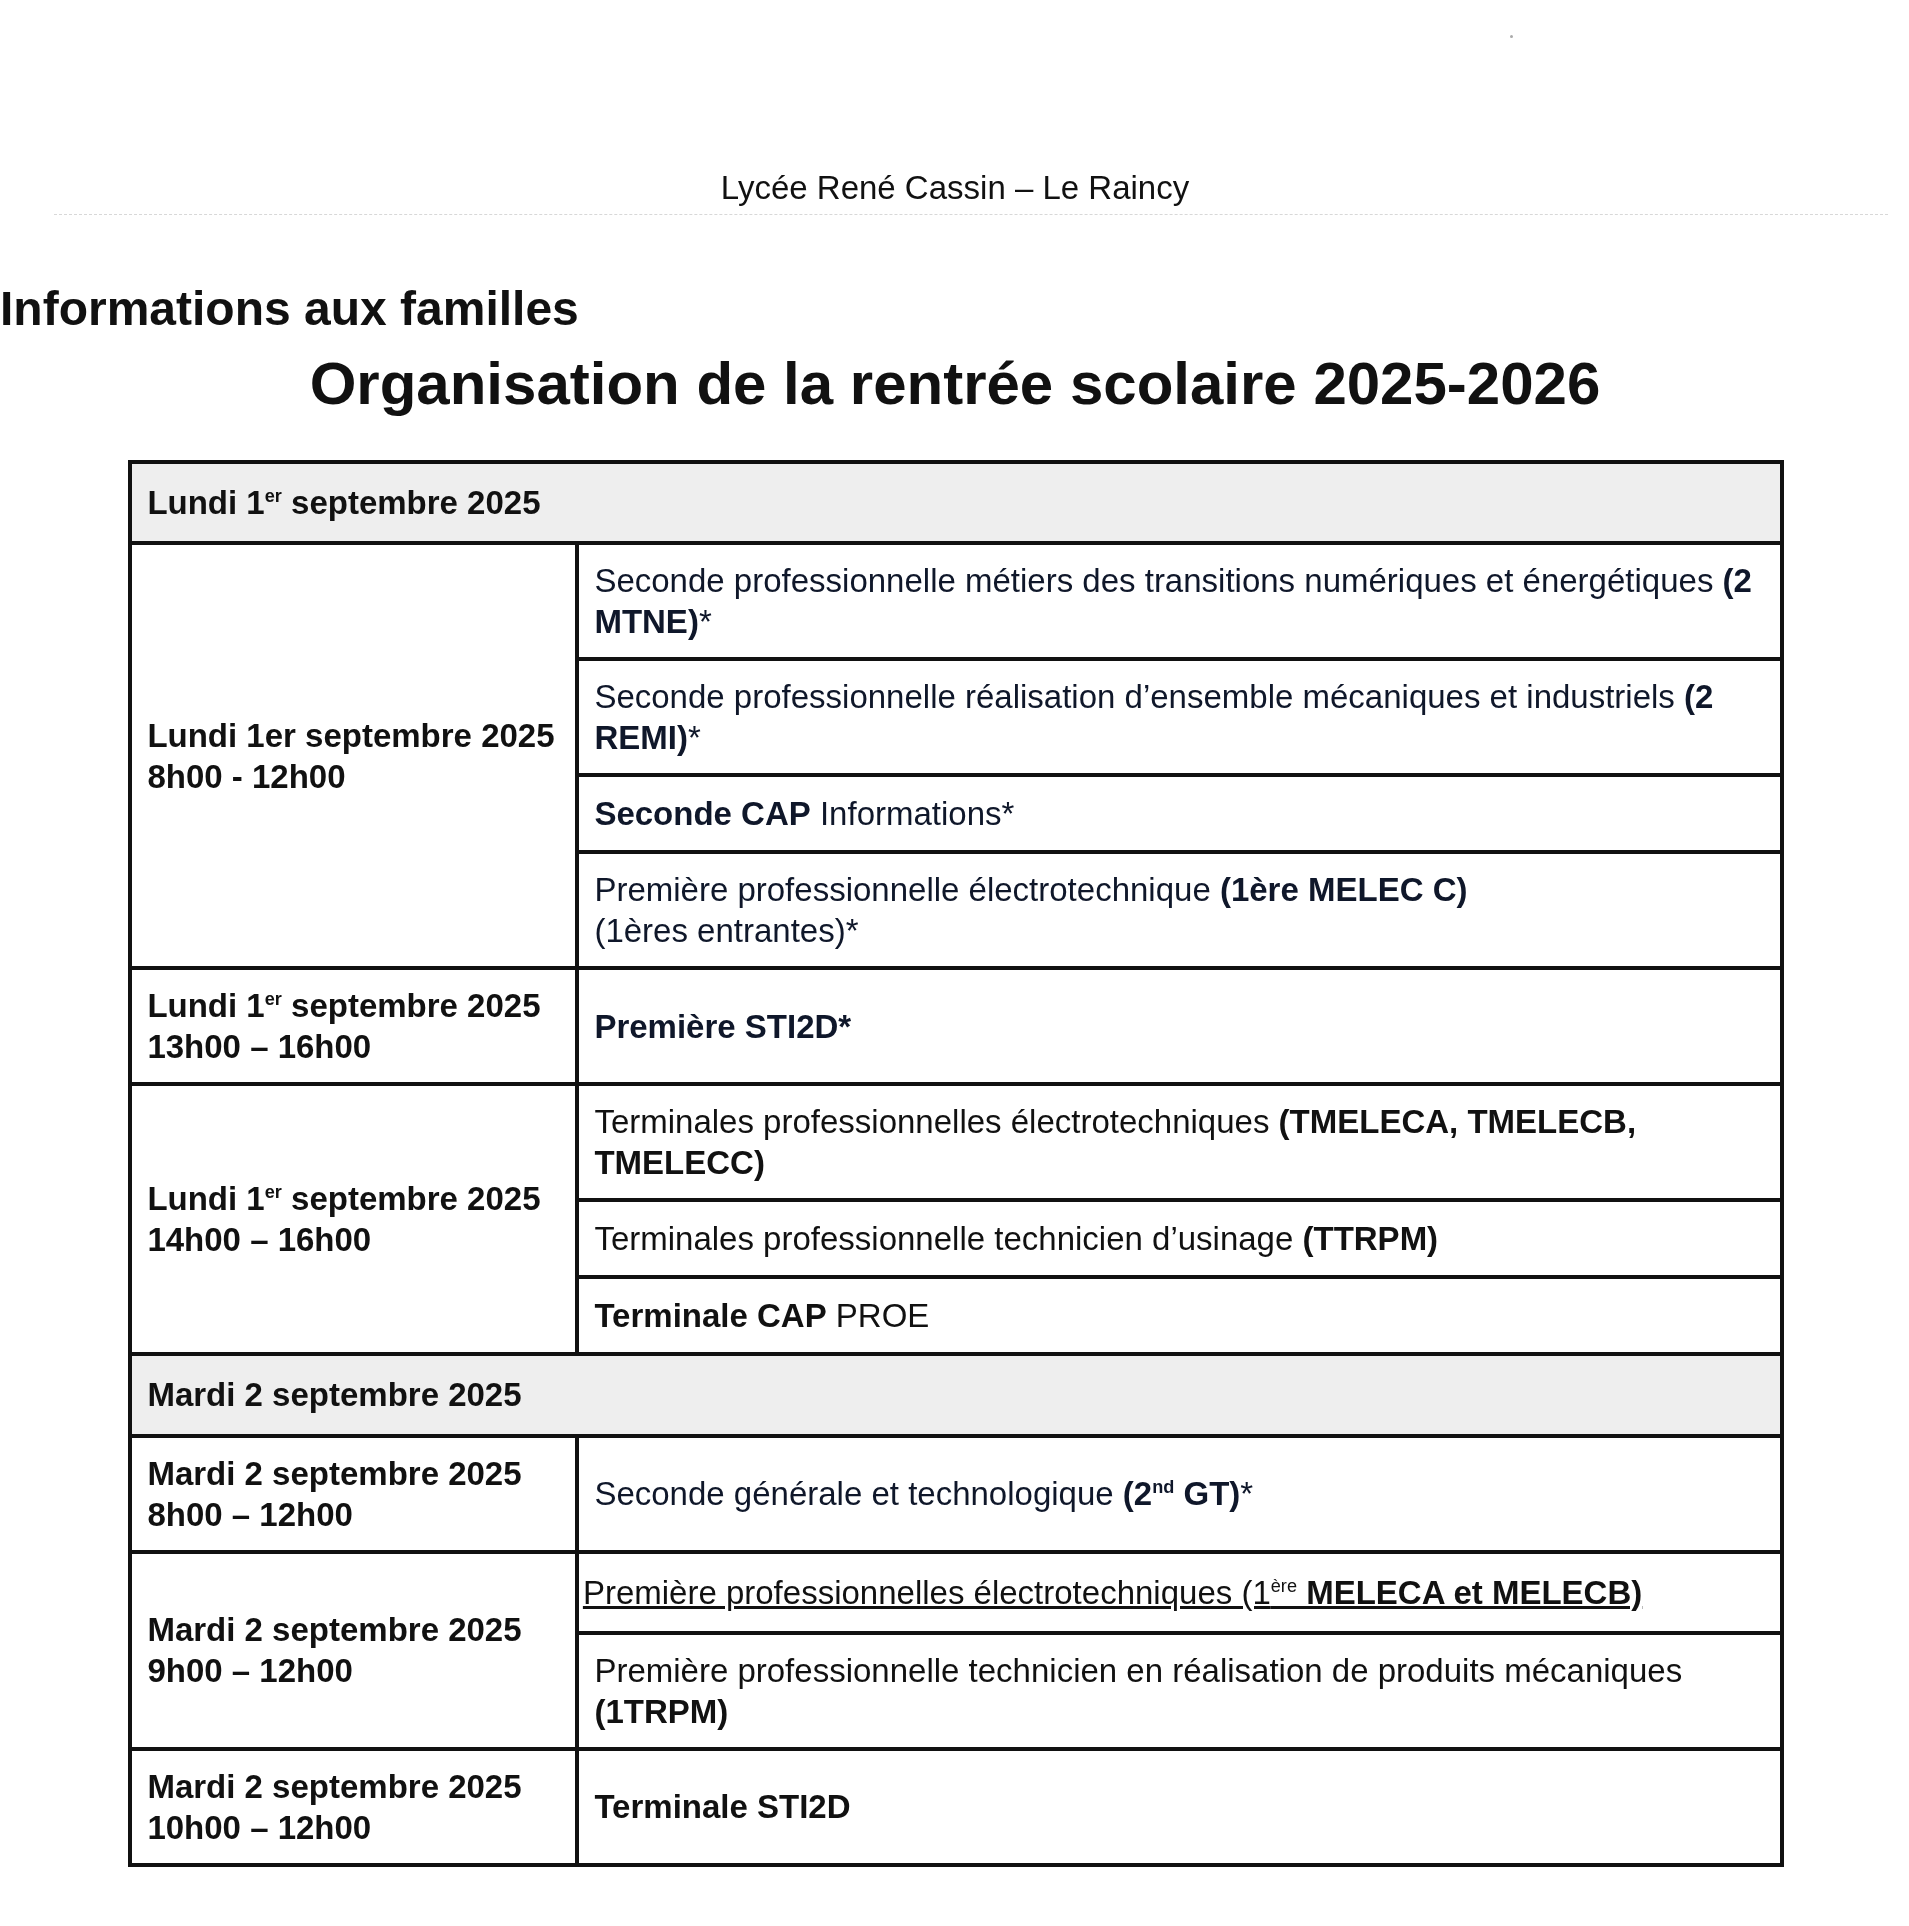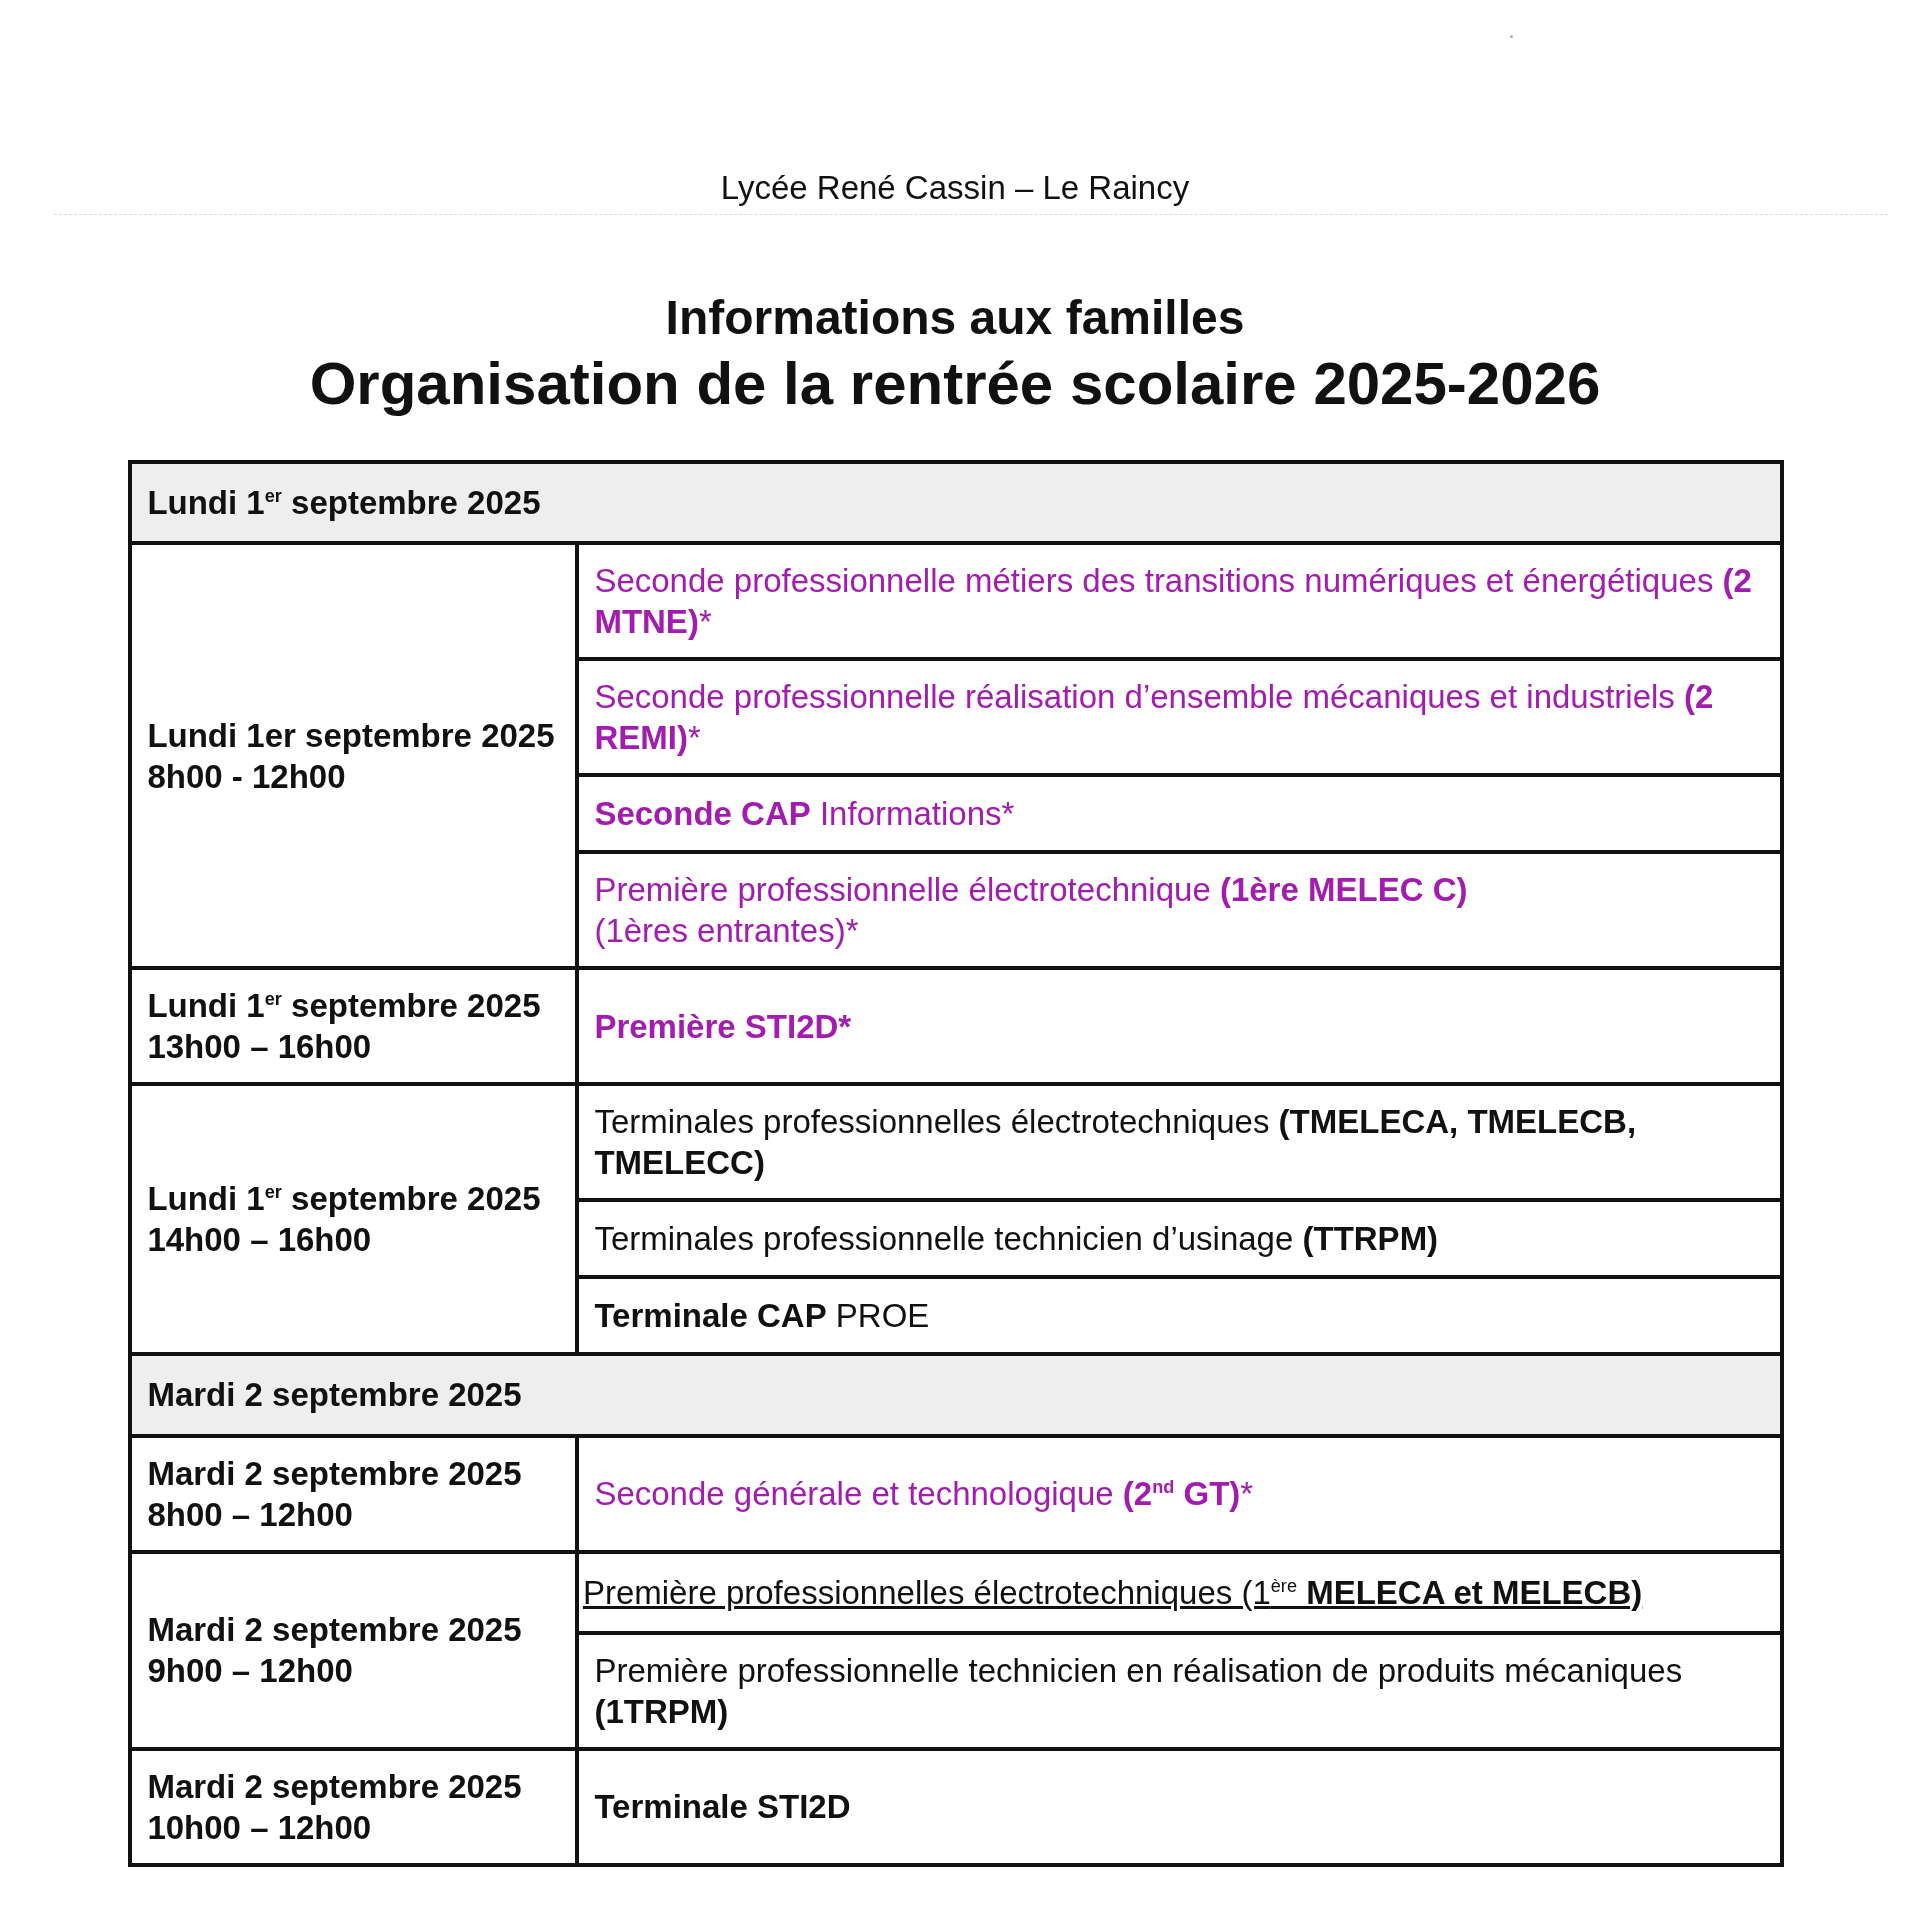--- a/index.html
+++ b/index.html
@@ -2,32 +2,32 @@
 <html style="font-size:6.2px"><head>
 <meta charset="utf-8">
 <style>
   html, body { margin:0; padding:0; background:#ffffff; }
   body { width:1910px; height:2703px; position:relative; overflow:hidden;
          font-family:"Liberation Sans", sans-serif; color:#111111; }
   .school { position:absolute; top:146px; left:0; width:100%; text-align:center;
             font-size:33px;margin-top:23px; }
   .rule { position:absolute; top:214px; left:54px; width:1834px; height:0;
           border-top:1.2px dashed #d8d8d8; }
-  .title1 { position:absolute; top:281px; left:0; width:100%; text-align:center;
-            font-size:48px; font-weight:bold;margin-top:9px; }
+  .title1 { position:absolute; top:281px; left:0; width:100%; 
+            font-size:48px; font-weight:bold; }
   .title2 { position:absolute; top:349px; left:0; width:100%; text-align:center;
             font-size:60px; font-weight:bold; }
   table.sched { position:absolute; top:460px; left:128px; width:1656px;
                 border-collapse:collapse; table-layout:fixed; }
   table.sched td { border:4.2px solid #111; vertical-align:middle;
                    font-size:33px; line-height:1.25; padding:7.7px 15.4px; }
   td.dayhdr { background:#eeeeee; font-weight:bold; height:62px; }
   td.when { width:447px; font-weight:bold; }
   td.when .line { display:block; }
-  .red { color:#a21caf; }
+  .red { color:#0f172a; }
   .b { font-weight:bold; }
   sup { font-size:0.55em; line-height:0; }
   .speck { position:absolute; width:3.1px; height:3.1px; border-radius:50%; background:#aaa; }
 </style>
 </head>
 <body>
 
 <div class="school">Lycée René Cassin – Le Raincy</div>
 <div class="rule"></div>
 <div class="title1">Informations aux familles</div>

